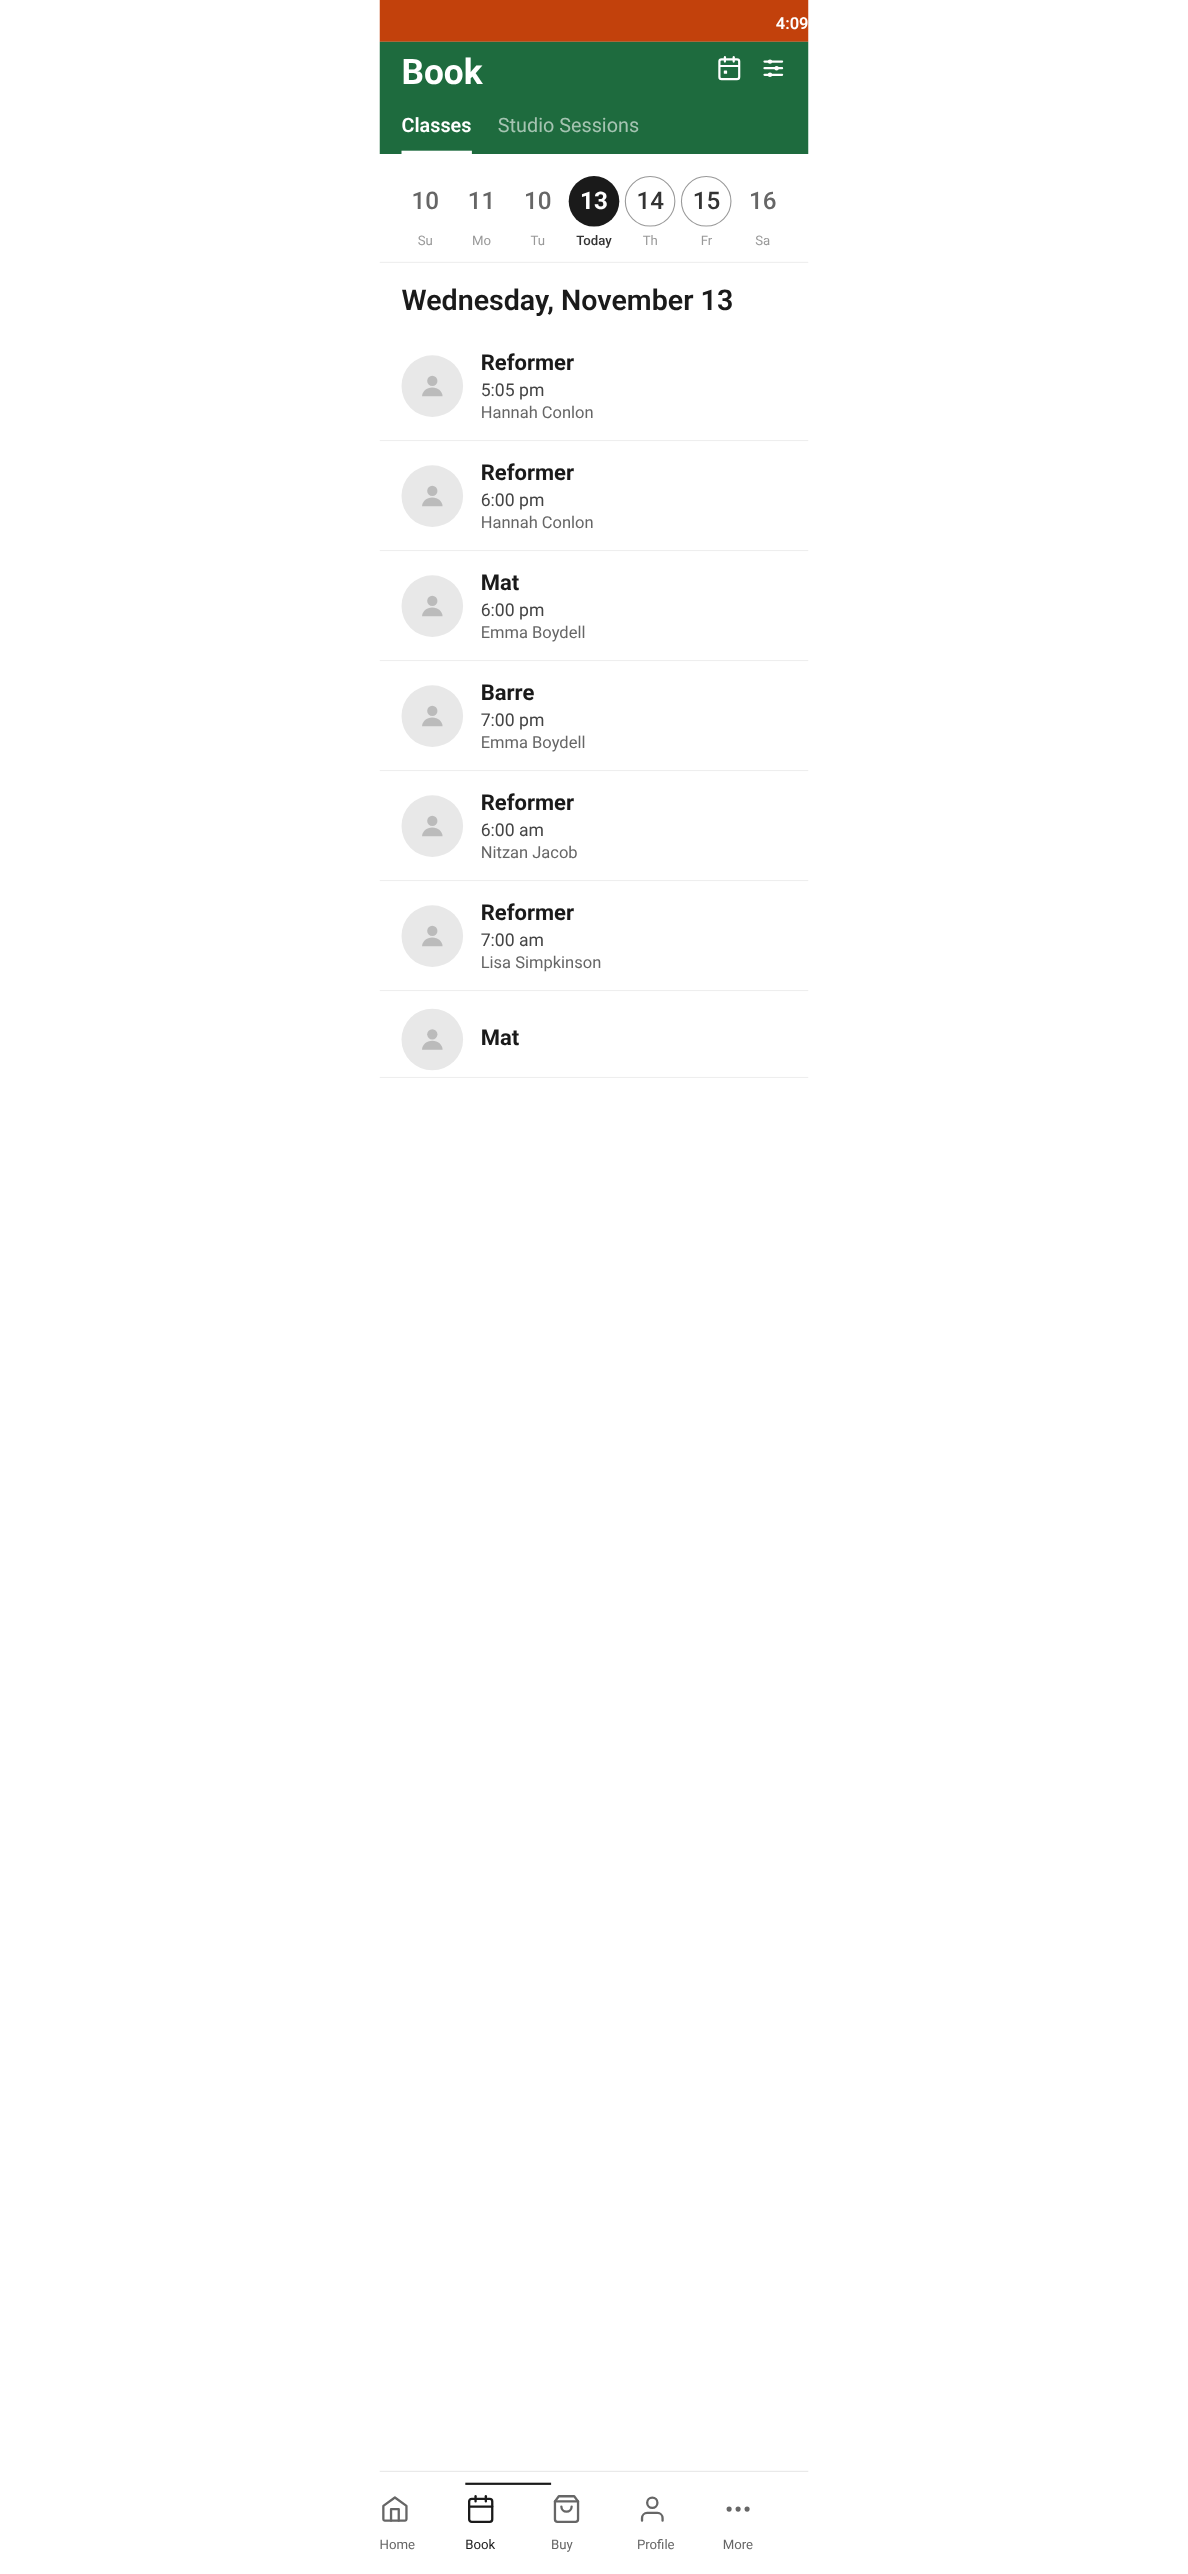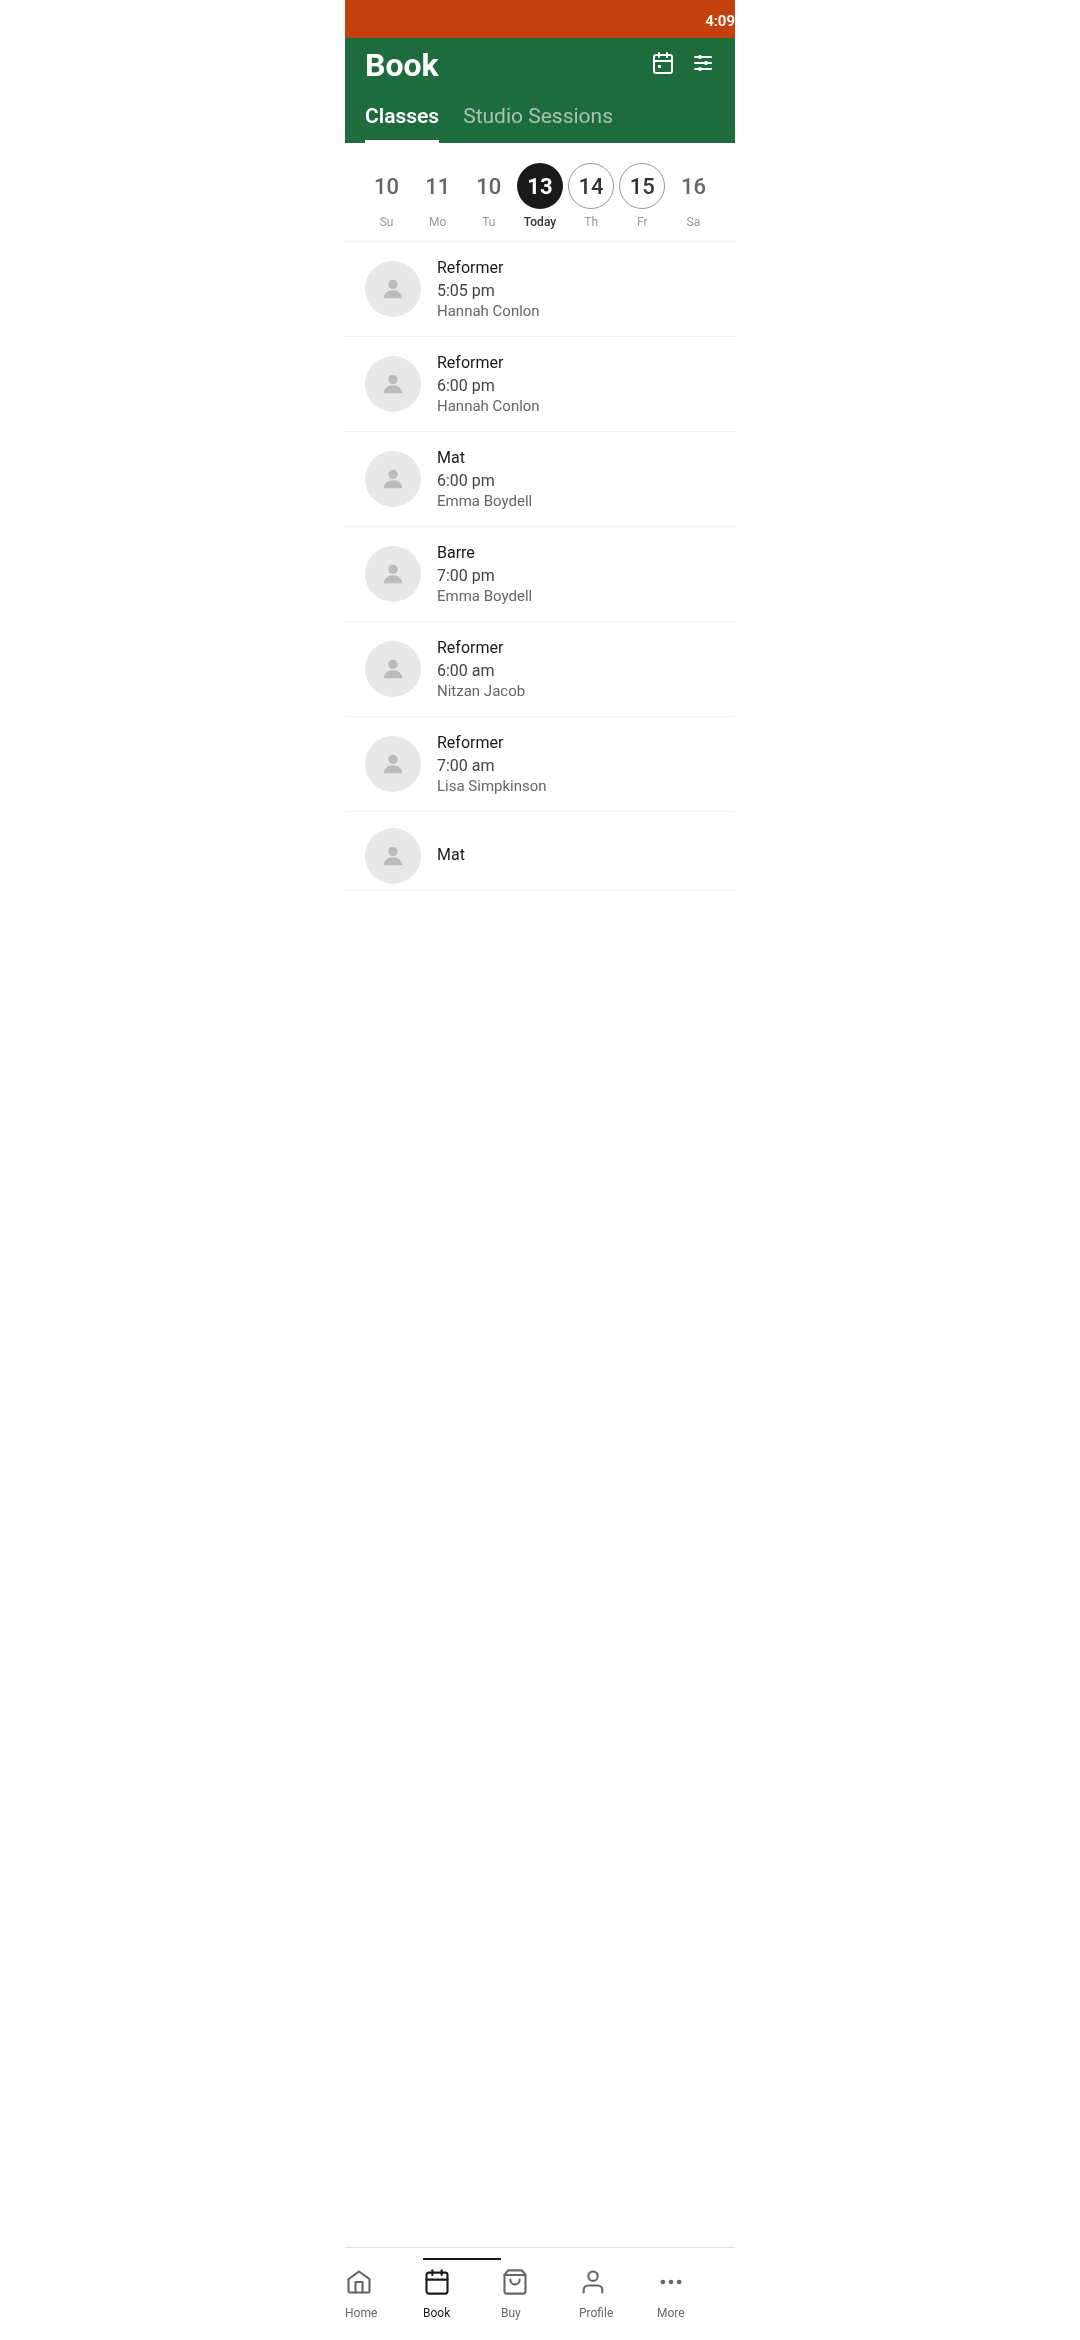--- a/index.html
+++ b/index.html
@@ -55,21 +55,21 @@
     
     .tabs {
       background: #1e6b3e;
       display: flex;
       padding: 4px 20px 0;
       gap: 24px;
     }
 
     .tab {
       color: #fff;
-      font-size: 21px;
+      font-size: 18px;
       font-weight: 600;
       padding-bottom: 12px;
       cursor: pointer;
       border-bottom: 3px solid transparent;
     }
 
     .tab.active {
       border-bottom: 3px solid #fff;
     }
 
@@ -165,22 +165,22 @@
     .avatar-icon {
       color: #aaa;
       font-size: 26px;
     }
 
     .class-info {
       flex: 1;
     }
 
     .class-name {
-      font-size: 16px;
-      font-weight: 400;
+      font-size: 20px;
+      font-weight: 700;
       color: #1a1a1a;
       margin-bottom: 4px;
     }
 
     .class-time {
       font-size: 16px;
       color: #444;
       margin-bottom: 2px;
     }
 
@@ -314,20 +314,21 @@
       <div class="day-item">
         <div class="day-number outlined">15</div>
         <div class="day-label">Fr</div>
       </div>
       <div class="day-item">
         <div class="day-number">16</div>
         <div class="day-label">Sa</div>
       </div>
     </div>
 
+  <div class="date-heading">Wednesday, November 13</div>
 
   <div class="class-list">
 
   <div class="class-item">
         <div class="class-avatar">
           <svg class="avatar-icon" width="28" height="28" viewBox="0 0 24 24" fill="#bbb">
             <circle cx="12" cy="8" r="4"></circle>
             <path d="M4 20c0-4 3.6-7 8-7s8 3 8 7"></path>
           </svg>
         </div>

